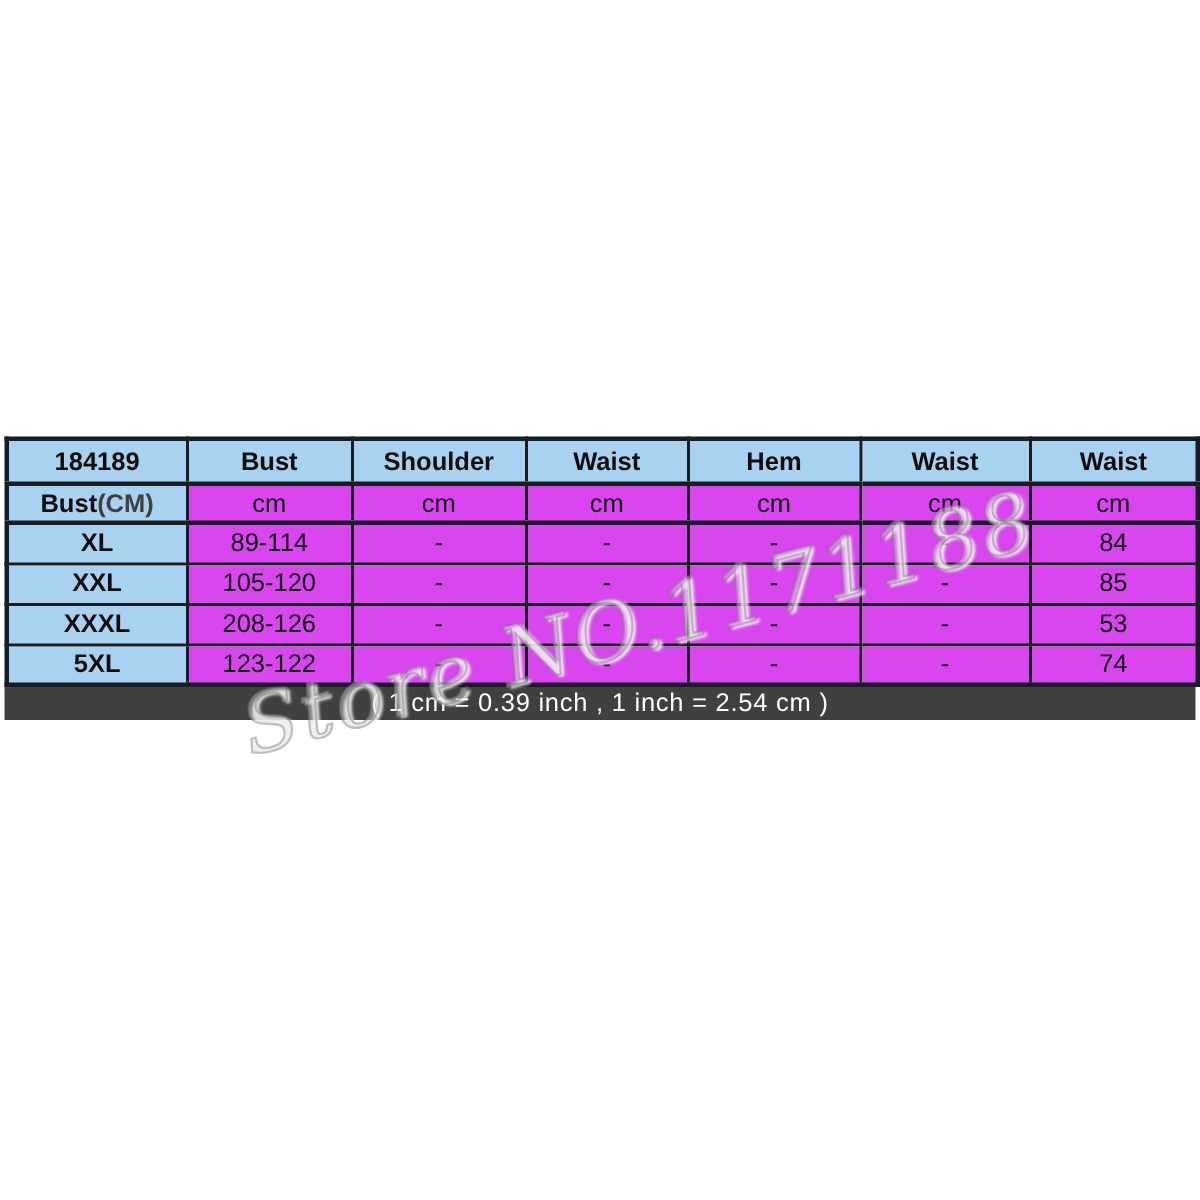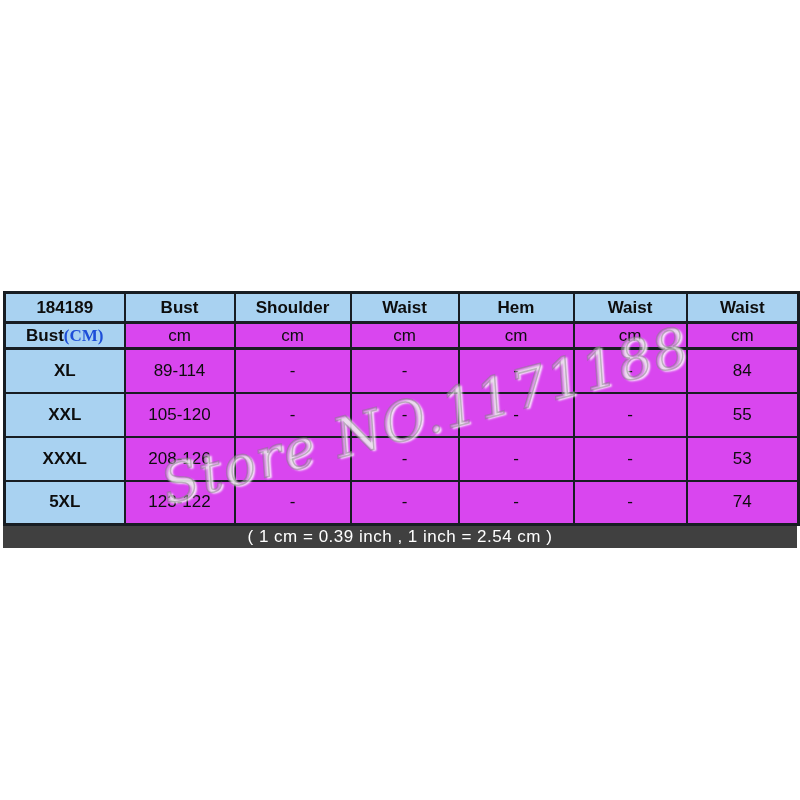--- a/index.html
+++ b/index.html
@@ -34,39 +34,39 @@
     vertical-align: middle;
     padding: 0;
     font-size: 17px;
     color: #0d0d0d;
     overflow: hidden;
     white-space: nowrap;
     margin-top: 21px;
   }
   tr.head-row { height: 30px; }
   tr.units-row { height: 26px; }
-  tr.data-row { height: 44px; }
+  tr.data-row { height: 27px; }
   tr.head-row th {
     background: #a9d2f1;
     font-weight: bold;
     border-bottom-width: 3px;
   }
   tr.units-row th,
   tr.units-row td {
     border-bottom-width: 3px;
   }
   td.unit-cell, td.val-cell {
     background: #d946ef;
     font-weight: normal;
   }
   th.size-col {
     background: #a9d2f1;
     font-weight: bold;
   }
-  .red-text { color: #1d4ed8; font-family: Liberation Serif, serif; }
+  .red-text { color: #404040; }
   .footer-bar {
     width: 100%;
     height: 22px;
     background: #404040;
     color: #ffffff;
     font-size: 17px;
     line-height: 22px;
     text-align: center;
     letter-spacing: 0.5px;
   }
@@ -142,21 +142,21 @@
         <td class="val-cell">84</td>
       </tr>
 
       <tr class="data-row">
         <th class="size-col">XXL</th>
         <td class="val-cell">105-120</td>
         <td class="val-cell">-</td>
         <td class="val-cell">-</td>
         <td class="val-cell">-</td>
         <td class="val-cell">-</td>
-        <td class="val-cell">55</td>
+        <td class="val-cell">85</td>
       </tr>
 
       <tr class="data-row">
         <th class="size-col">XXXL</th>
         <td class="val-cell">208-126</td>
         <td class="val-cell">-</td>
         <td class="val-cell">-</td>
         <td class="val-cell">-</td>
         <td class="val-cell">-</td>
         <td class="val-cell">53</td>

